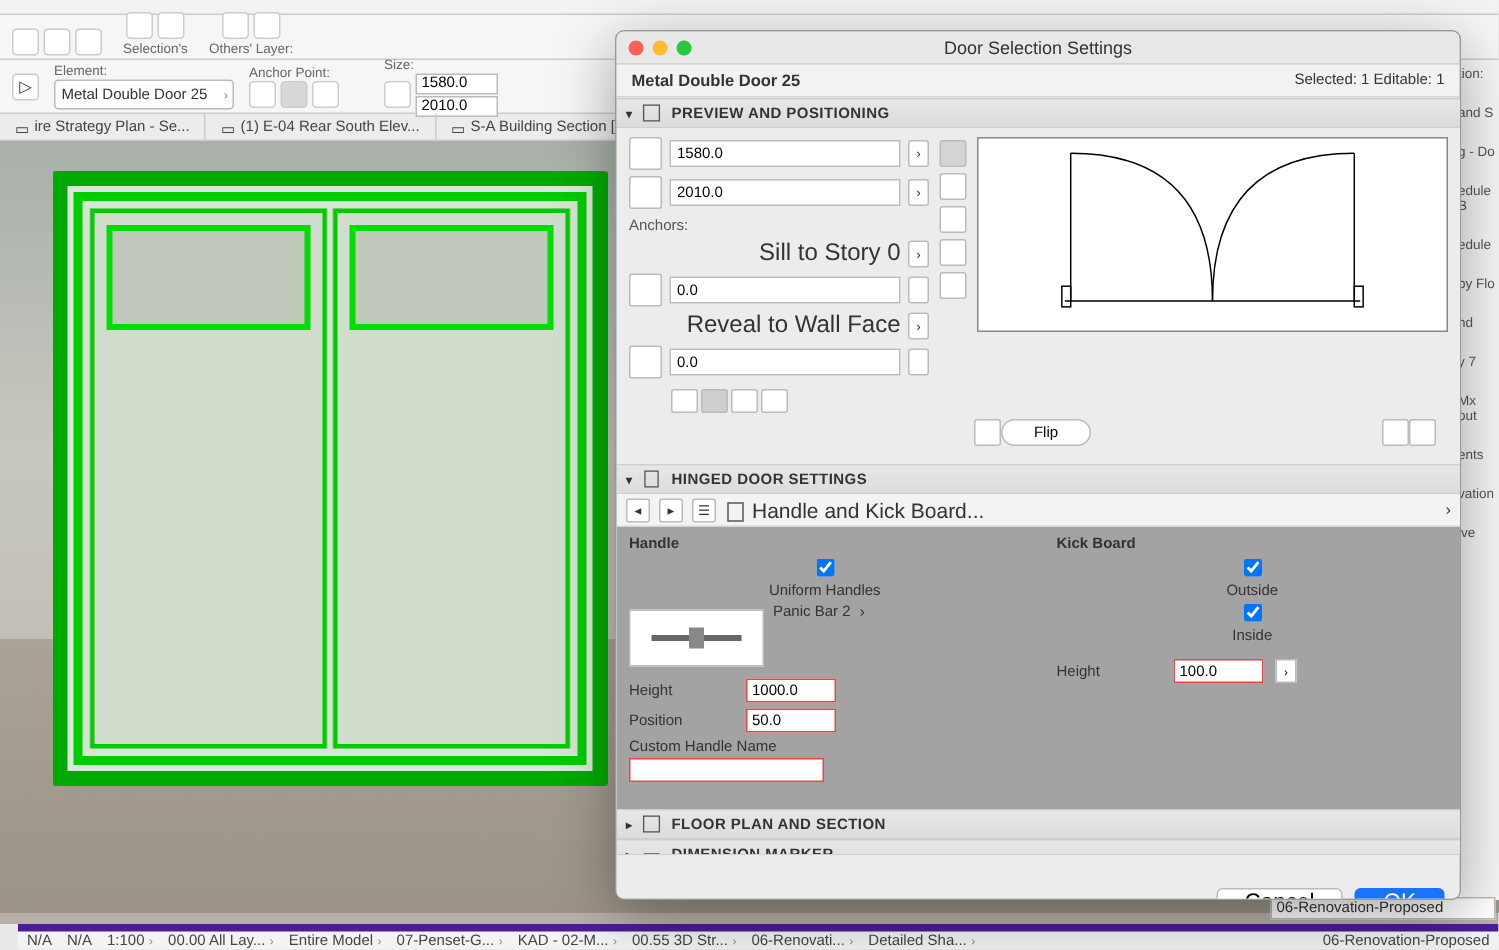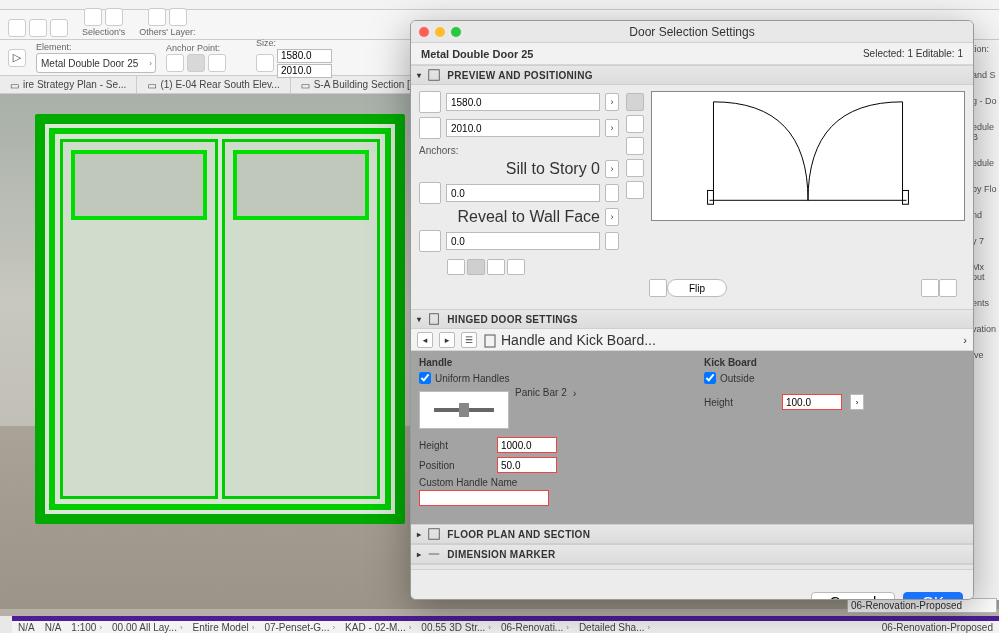--- a/index.html
+++ b/index.html
@@ -89,21 +89,21 @@
 
   
   .navrow{ height:22px; background:#f3f3f3; display:flex; align-items:center; padding:0 6px; gap:6px; border-bottom:1px solid #d6d6d6;}
   .navrow .arr{ width:16px;height:16px;border:1px solid #bbb;background:#fff;border-radius:2px;font-size:9px;display:flex;align-items:center;justify-content:center;}
   .navrow .crumb{ flex:1; font-size:14px; display:flex; align-items:flex-end; gap:4px;}
   .navrow .crumb .ci{ width:14px;height:14px; }
 
   .hinged-body{ display:flex; padding:6px 8px 18px; gap:24px; background:#a3a3a3;}
   .col{ flex:1; }
   .col h4{ font-size:10px; font-weight:700; margin-bottom:4px;}
-  .chk{ display:flex; align-items:center; gap:4px; font-size:10px; margin-bottom:3px;}
+  .chk{ display:flex; align-items:center; gap:4px; font-size:10px; margin-bottom:3px;flex-direction:column;}
   .chk input{ width:12px;height:12px;}
   .thumb{ width:90px; height:38px; border:1px solid #bbb; background:#fff; margin:4px 0; display:flex; align-items:center; justify-content:center; position:relative;}
   .thumb svg{ width:70px;height:26px;}
   .thumb-wrap{ display:flex; align-items:flex-start; gap:6px;}
   .tlabel{ font-size:10px; }
   .kv{ display:flex; align-items:center; gap:8px; font-size:10px; margin-top:4px;}
   .kv .k{ width:70px; color:#333;}
   .kv input{ width:60px; height:16px; border:1px solid #ef4444; font-size:10px; padding:0 3px;}
   .kv .stepbtn{ width:14px;height:16px;border:1px solid #bbb;background:#fff;font-size:8px;}
 
@@ -399,20 +399,24 @@
           <span class="k" style="width:auto;">Custom Handle Name</span>
           <input style="width: 130px;" value="">
         </div>
       </div>
       <div class="col">
         <h4>Kick Board</h4>
         <label class="chk">
           <input type="checkbox" checked="" style="">
           <span>Outside</span>
         </label>
+        <label class="chk">
+          <input type="checkbox" checked="" style="">
+          <span>Inside</span>
+        </label>
         <div class="kv" style="margin-top:10px;">
           <span class="k">Height</span>
           <input value="100.0" style="">
           <button class="stepbtn">›</button>
         </div>
       </div>
     </div>
 
     <div class="section-hdr">
       <span class="tri">▸</span>

